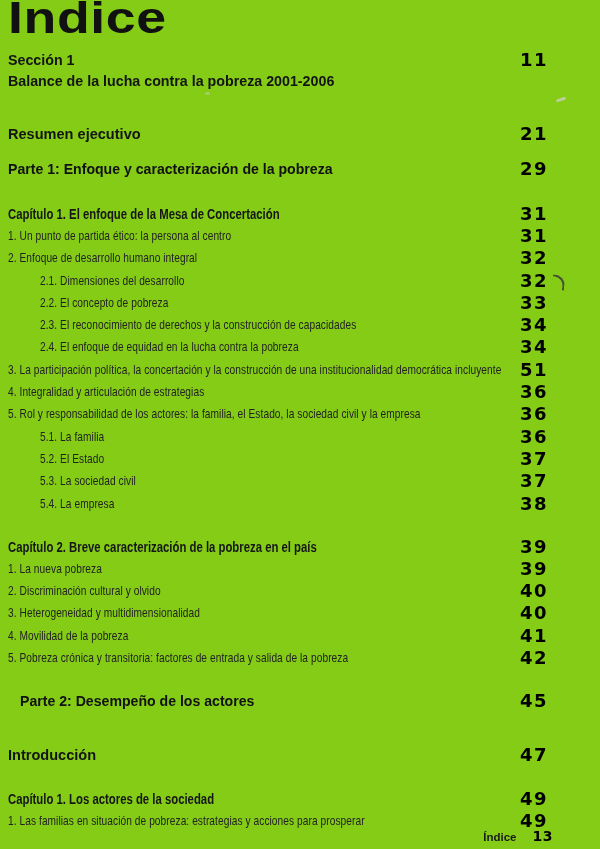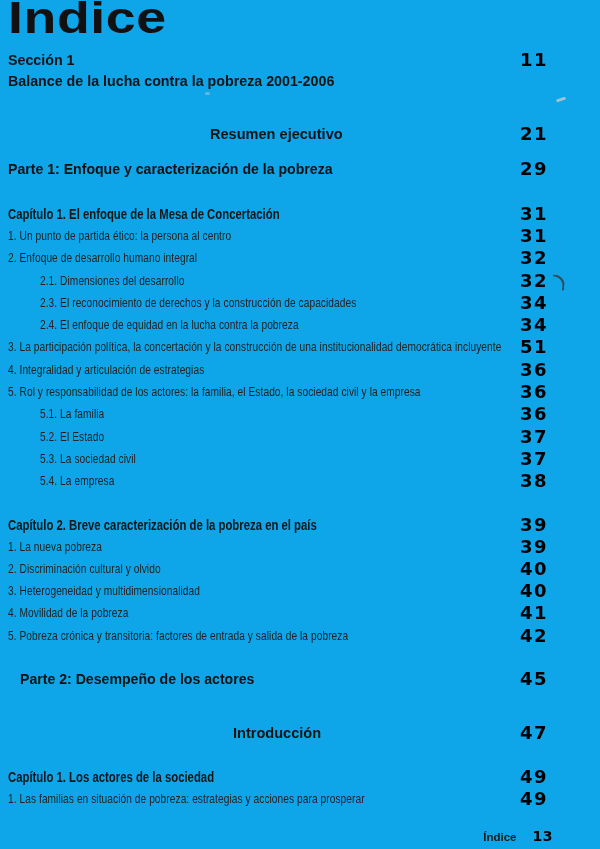--- a/index.html
+++ b/index.html
@@ -1,39 +1,39 @@
 <!DOCTYPE html>
 <html><head>
 <meta charset="utf-8">
 <style>
   html,body{margin:0;padding:0;}
   body{width:600px;height:849px;overflow:hidden;}
   #page{
     position:relative;width:600px;height:849px;box-sizing:border-box;
     padding:0 52px 0 8px;overflow:hidden;
-    background:#0ea5e9;color:#1b1b1b;
+    background:#84cc16;color:#1b1b1b;
     font-family:"Liberation Sans", sans-serif;
   }
   
   #doc-title{
     margin:-5px 0 0 0;font-size:44px;line-height:46px;font-weight:bold;
     letter-spacing:.5px;white-space:nowrap;color:#111;
   }
   #doc-title .stretch{display:inline-block;transform:scaleX(1.22);transform-origin:0 50%;}
   
   .row{position:relative;white-space:nowrap;}
   .label{display:inline-block;transform-origin:0 50%;white-space:pre;}
   .page{
     position:absolute;right:0;top:0;
     font-family:"DejaVu Sans", sans-serif;font-weight:bold;
     font-size:18px;letter-spacing:1.5px;color:#000;
   }
   .section{font-weight:bold;font-size:15px;line-height:21px;color:#141414;}
   .section .label{transform:scaleX(.95);}
-  .heading{font-weight:bold;font-size:15px;line-height:21px;margin-top:32px;color:#141414;text-align:center;}
+  .heading{font-weight:bold;font-size:15px;line-height:21px;margin-top:32px;color:#141414;}
   .heading .label{transform:scaleX(.97);}
   .part{font-weight:bold;font-size:15.5px;line-height:22px;color:#111;text-decoration:underline;}
   .part .label{transform:scaleX(.91);}
   .chapter{font-weight:bold;font-size:14px;line-height:22px;color:#161616;}
   .chapter .label{transform:scaleX(.81);}
   .item,.subitem{font-size:13px;line-height:22.3px;color:#222;}
   .item .label,.subitem .label{transform:scaleX(.78);letter-spacing:.1px;}
   .subitem{padding-left:32px;}
   #toc-list > .row:first-child{margin-top:8px;}
   .heading + .part{margin-top:14px;}
@@ -71,20 +71,21 @@
 
   <div id="toc-list">
       <div class="row section"><span class="label">Sección 1</span><span class="page">11</span></div>
       <div class="row section"><span class="label">Balance de la lucha contra la pobreza 2001-2006</span></div>
       <div class="row heading"><span class="label">Resumen ejecutivo</span><span class="page">21</span></div>
       <div class="row part"><span class="label">Parte 1: Enfoque y caracterización de la pobreza</span><span class="page">29</span></div>
       <div class="row chapter"><span class="label">Capítulo 1. El enfoque de la Mesa de Concertación</span><span class="page">31</span></div>
       <div class="row item"><span class="label">1. Un punto de partida ético: la persona al centro</span><span class="page">31</span></div>
       <div class="row item"><span class="label">2. Enfoque de desarrollo humano integral</span><span class="page">32</span></div>
       <div class="row subitem"><span class="label">2.1. Dimensiones del desarrollo</span><span class="page">32</span><span class="pen-mark"></span></div>
+      <div class="row subitem"><span class="label">2.2. El concepto de pobreza</span><span class="page">33</span></div>
       <div class="row subitem"><span class="label">2.3. El reconocimiento de derechos y la construcción de capacidades</span><span class="page">34</span></div>
       <div class="row subitem"><span class="label">2.4. El enfoque de equidad en la lucha contra la pobreza</span><span class="page">34</span></div>
       <div class="row item"><span class="label">3. La participación política, la concertación y la construcción de una institucionalidad democrática incluyente</span><span class="page">51</span></div>
       <div class="row item"><span class="label">4. Integralidad y articulación de estrategias</span><span class="page">36</span></div>
       <div class="row item"><span class="label">5. Rol y responsabilidad de los actores: la familia, el Estado, la sociedad civil y la empresa</span><span class="page">36</span></div>
       <div class="row subitem"><span class="label">5.1. La familia</span><span class="page">36</span></div>
       <div class="row subitem"><span class="label">5.2. El Estado</span><span class="page">37</span></div>
       <div class="row subitem"><span class="label">5.3. La sociedad civil</span><span class="page">37</span></div>
       <div class="row subitem"><span class="label">5.4. La empresa</span><span class="page">38</span></div>
       <div class="row chapter"><span class="label">Capítulo 2. Breve caracterización de la pobreza en el país</span><span class="page">39</span></div>

